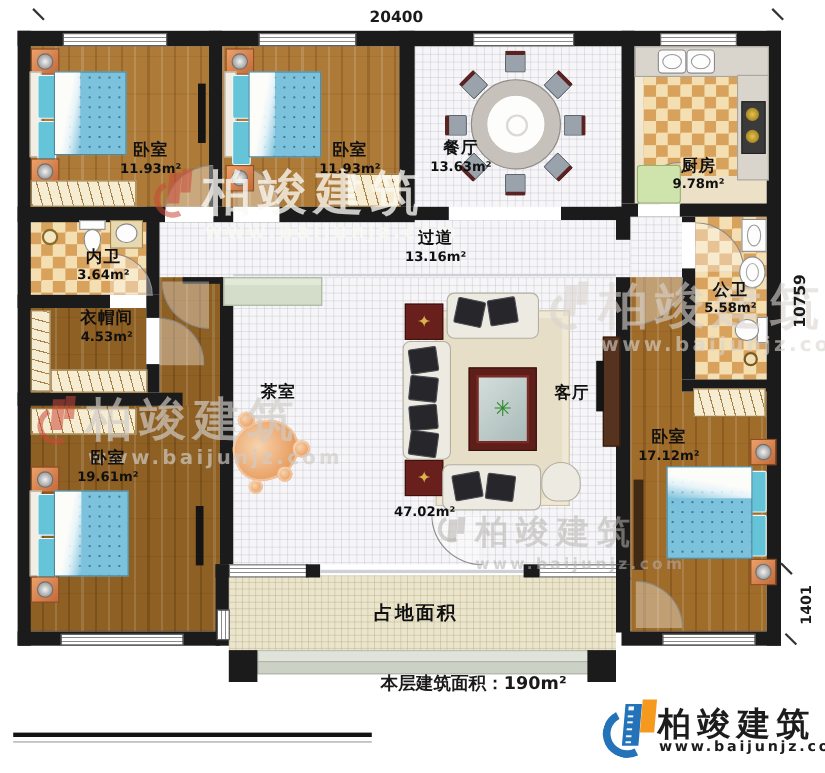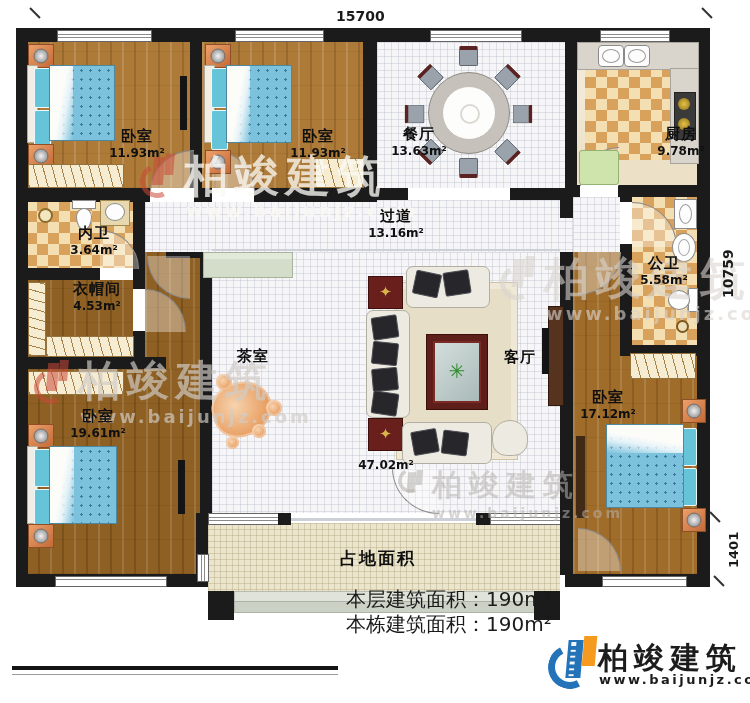--- a/index.html
+++ b/index.html
@@ -91,21 +91,21 @@
   .wm4{left:398px;top:470px;color:rgba(183,179,173,.55);font-size:30px;}
   .wm4 .s{font-size:14px;margin-left:34px;}
   .wm4 .wmi{width:26px;height:32px;transform:scale(.72);transform-origin:left top;}
   .wm1 .wmi,.wm3 .wmi{color:rgba(202,72,56,.55);}
   
   .ftitle{position:absolute;left:14px;top:612px;white-space:nowrap;}
   .ftitle .big{font-size:42px;font-weight:bold;letter-spacing:2px;color:#141414;}
   .ftitle .scale{font-size:37px;font-weight:normal;color:#222;margin-left:8px;}
   .uline1{position:absolute;left:12px;top:666px;width:326px;height:4px;background:#141414;}
   .uline2{position:absolute;left:12px;top:674px;width:326px;height:1px;background:#9a9a9a;}
-  .stats{position:absolute;left:346px;top:587px;font-size:20px;font-weight:normal;color:#1a1a1a;line-height:25px;white-space:nowrap;}
+  .stats{position:absolute;left:346px;top:608px;font-size:16px;font-weight:bold;color:#1a1a1a;line-height:25px;white-space:nowrap;}
   .brandtxt{position:absolute;left:598px;top:638px;font-size:30px;font-weight:bold;letter-spacing:6px;color:#1c1c1c;white-space:nowrap;}
   .sitetxt{position:absolute;left:599px;top:672px;font-size:13px;font-weight:bold;letter-spacing:2.5px;color:#1c1c1c;white-space:nowrap;}
   .lgi{position:absolute;left:550px;top:636px;width:46px;height:54px;}
   .lgi i{position:absolute;display:block;}
   .lgi .a{left:-2px;bottom:1px;width:30px;height:30px;border:7px solid #2472b8;border-top-color:transparent;border-right-color:transparent;border-radius:50%;transform:rotate(18deg);}
   .lgi .b{left:17px;top:4px;width:15px;height:38px;background:#2472b8;transform:skewX(-5deg);
           background-image:repeating-linear-gradient(0deg,rgba(255,255,255,.95) 0 2px,transparent 2px 6px);background-size:5px 100%;background-repeat:repeat-y;background-position:3px 4px;}
   .lgi .c{left:33px;top:0;width:13px;height:30px;background:#f59a1e;transform:skewX(-5deg);}
   .thin{position:absolute;background:#cdd0d6;}
 </style>
@@ -380,21 +380,21 @@
     <span class="ar">11.93m²</span>
     </div>
   <div class="lbl" style="left:318px;top:128px;">
     <span class="nm">卧室</span>
     <span class="ar">11.93m²</span>
     </div>
   <div class="lbl" style="left:408px;top:126px;margin-left:11px;">
     <span class="nm">餐厅</span>
     <span class="ar">13.63m²</span>
     </div>
-  <div class="lbl" style="left:635px;top:126px;margin-left:46px;">
+  <div class="lbl" style="left:635px;top:142px;">
     <span class="nm">厨房</span>
     <span class="ar">9.78m²</span>
     </div>
   <div class="lbl" style="left:94px;top:225px;">
     <span class="nm">内卫</span>
     <span class="ar">3.64m²</span>
     </div>
   <div class="lbl" style="left:396px;top:208px;">
     <span class="nm">过道</span>
     <span class="ar">13.16m²</span>
@@ -423,31 +423,30 @@
   <div class="lbl" style="left:608px;top:389px;">
     <span class="nm">卧室</span>
     <span class="ar">17.12m²</span>
     </div>
   <div class="lbl" style="left:378px;top:548px;">
     <span class="nm" style="font-size:17px;letter-spacing:2px;">占地面积</span>
     </div>
 
   <div class="tick" style="left:28px;top:12px;"></div>
   <div class="tick" style="left:700px;top:12px;"></div>
-  <div class="dim" style="left:336px;top:8px;">15700</div>
+  <div class="dim" style="left:336px;top:8px;">20400</div>
   <div class="tick" style="left:708px;top:516px;"></div>
   <div class="tick" style="left:712px;top:580px;"></div>
   <div class="dim vdim" style="left:720px;top:298px;">10759</div>
   <div class="dim vdim" style="left:726px;top:568px;font-size:13px;">1401</div>
 
   <div class="uline1"></div>
   <div class="uline2"></div>
   <div class="stats">
     <div><span>本层建筑面积：</span><span>190m²</span></div>
-    <div><span>本栋建筑面积：</span><span>190m²</span></div>
   </div>
   <div class="lgi">
       <i class="a"></i>
       <i class="b"></i>
       <i class="c"></i>
     </div>
   <div class="brandtxt">柏竣建筑</div>
   <div class="sitetxt">www.baijunjz.com</div>
 </div>
 

